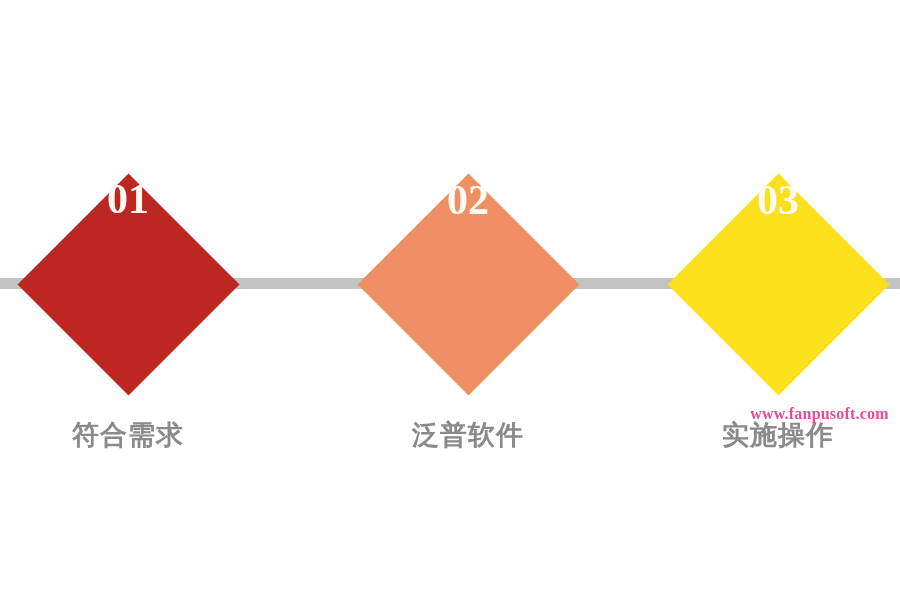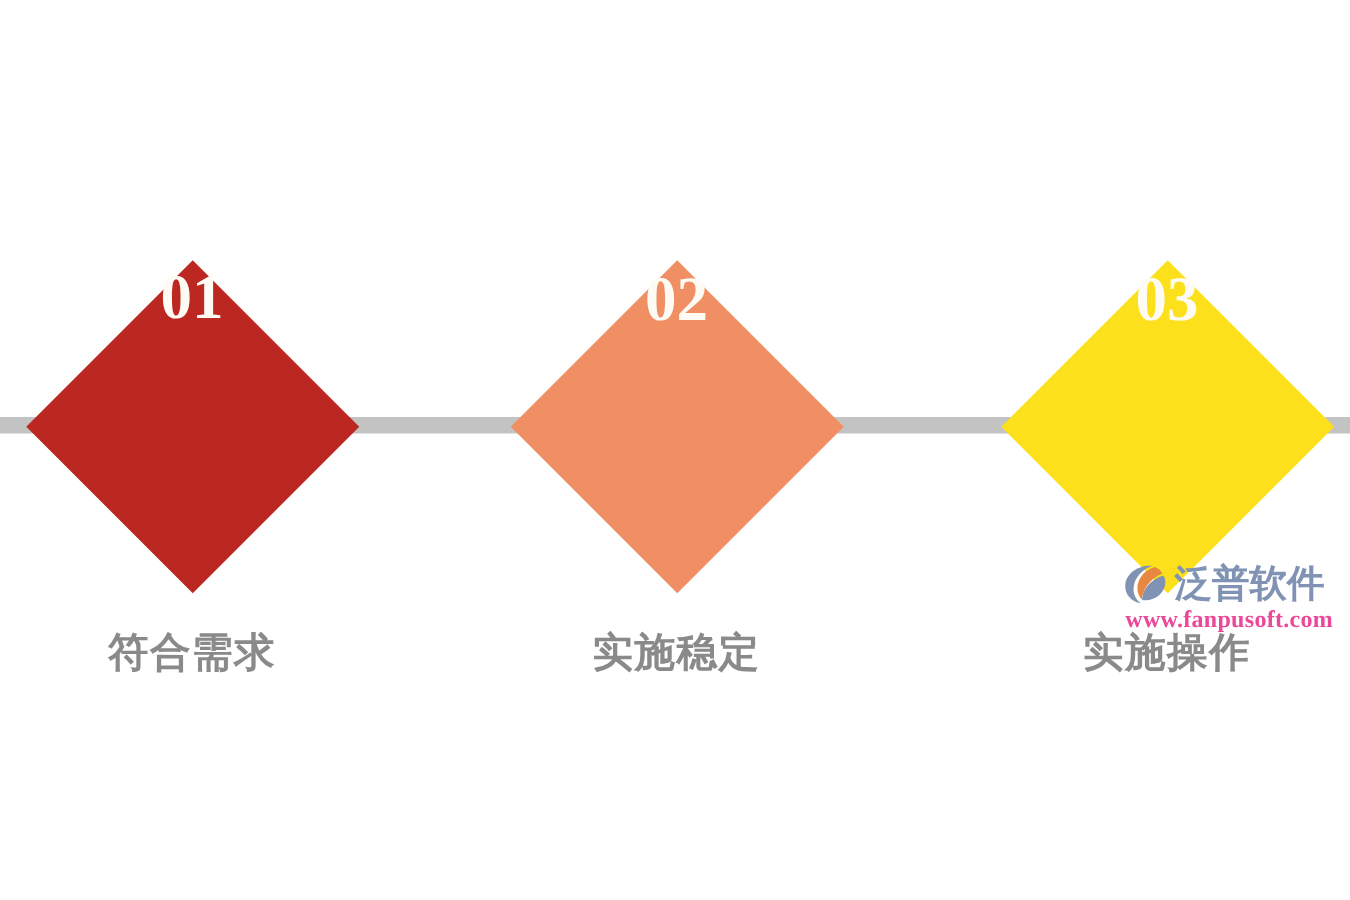--- a/index.html
+++ b/index.html
@@ -32,21 +32,21 @@
   }
 
   
   .step {
     position: absolute;
     top: 0;
     height: 600px;
     width: 300px;
   }
   .step-1 { left: -22px; }
-  .step-2 { left: 301px; }
+  .step-2 { left: 318px; }
   .step-3 { left: 628px; }
 
   .diamond-wrap {
     position: absolute;
     top: 173px;
     left: 0;
     width: 300px;
     height: 222px;
     display: flex;
     align-items: center;
@@ -158,38 +158,28 @@
     </div>
     <div class="num num-1">01</div>
     <div class="caption">符合需求</div>
   </div>
 
   <div class="step step-2">
     <div class="diamond-wrap">
       <div class="diamond diamond-2"></div>
     </div>
     <div class="num num-2">02</div>
-    <div class="caption">实施稳定</div>
+    <div class="caption">泛普软件</div>
   </div>
 
   <div class="step step-3">
     <div class="diamond-wrap">
       <div class="diamond diamond-3"></div>
     </div>
     <div class="num num-3">03</div>
     <div class="caption">实施操作</div>
   </div>
 
   <div class="watermark">
-    <div class="wm-row">
-      <span class="wm-mark">
-        <svg viewBox="0 0 32 30" width="32" height="30" aria-hidden="true">
-          <path d="M20.5 3.2 C11.5 2.2 3.0 7.8 2.2 15.6 C1.6 21.8 6.0 27.2 12.6 28.2 C9.0 25.6 7.2 21.6 7.8 17.2 C8.7 10.4 14.2 5.2 20.5 3.2 Z" fill="#8093b4"></path>
-          <path d="M21.6 4.0 C15.8 5.9 11.2 10.6 10.4 16.4 C9.9 20.0 11.0 23.3 13.2 25.6 C13.9 19.6 17.4 14.0 22.6 10.6 C24.0 9.7 25.5 8.9 27.0 8.4 C26.0 6.4 24.1 4.8 21.6 4.0 Z" fill="#e8873f"></path>
-          <path d="M27.6 9.6 C22.0 11.3 17.3 15.0 14.9 19.8 C13.9 21.8 13.4 23.9 13.4 26.0 C19.8 27.2 26.0 23.6 28.2 17.9 C29.3 15.0 29.2 12.0 27.6 9.6 Z" fill="#8093b4"></path>
-        </svg>
-      </span>
-      <span class="wm-brand">泛普软件</span>
-    </div>
     <div class="wm-url">www.fanpusoft.com</div>
   </div>
 
 </div>
 
 </body></html>

